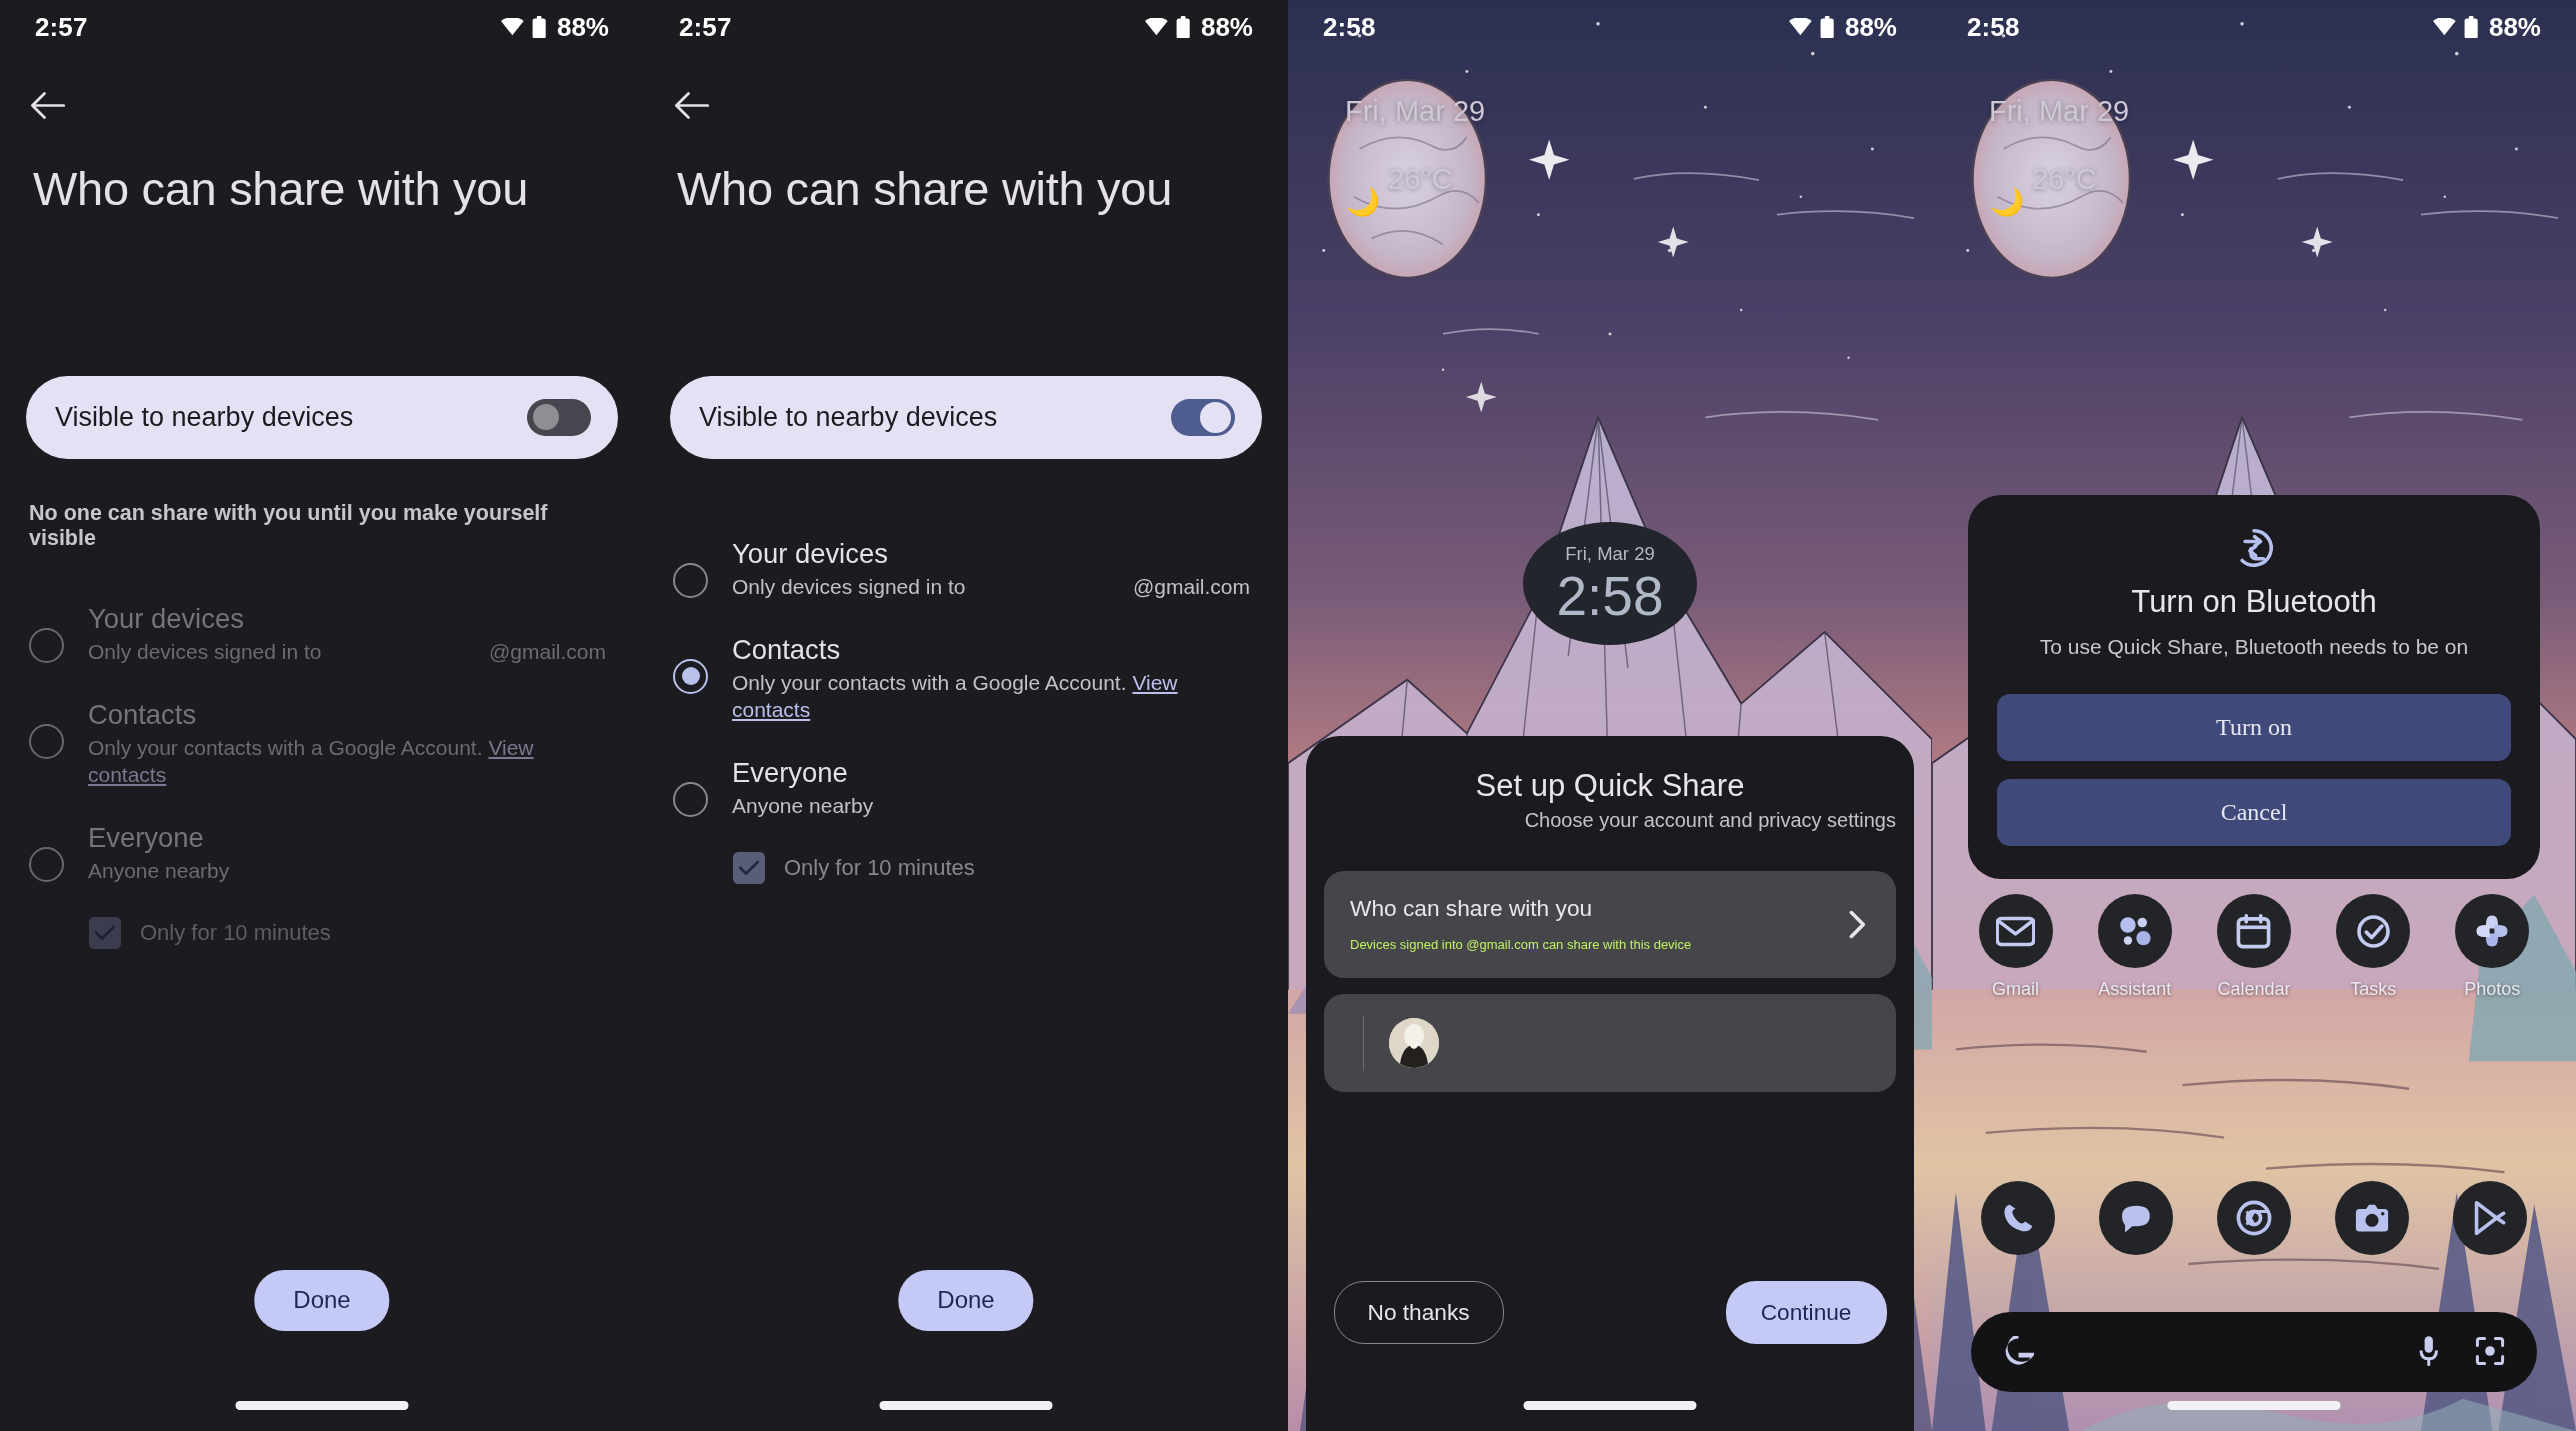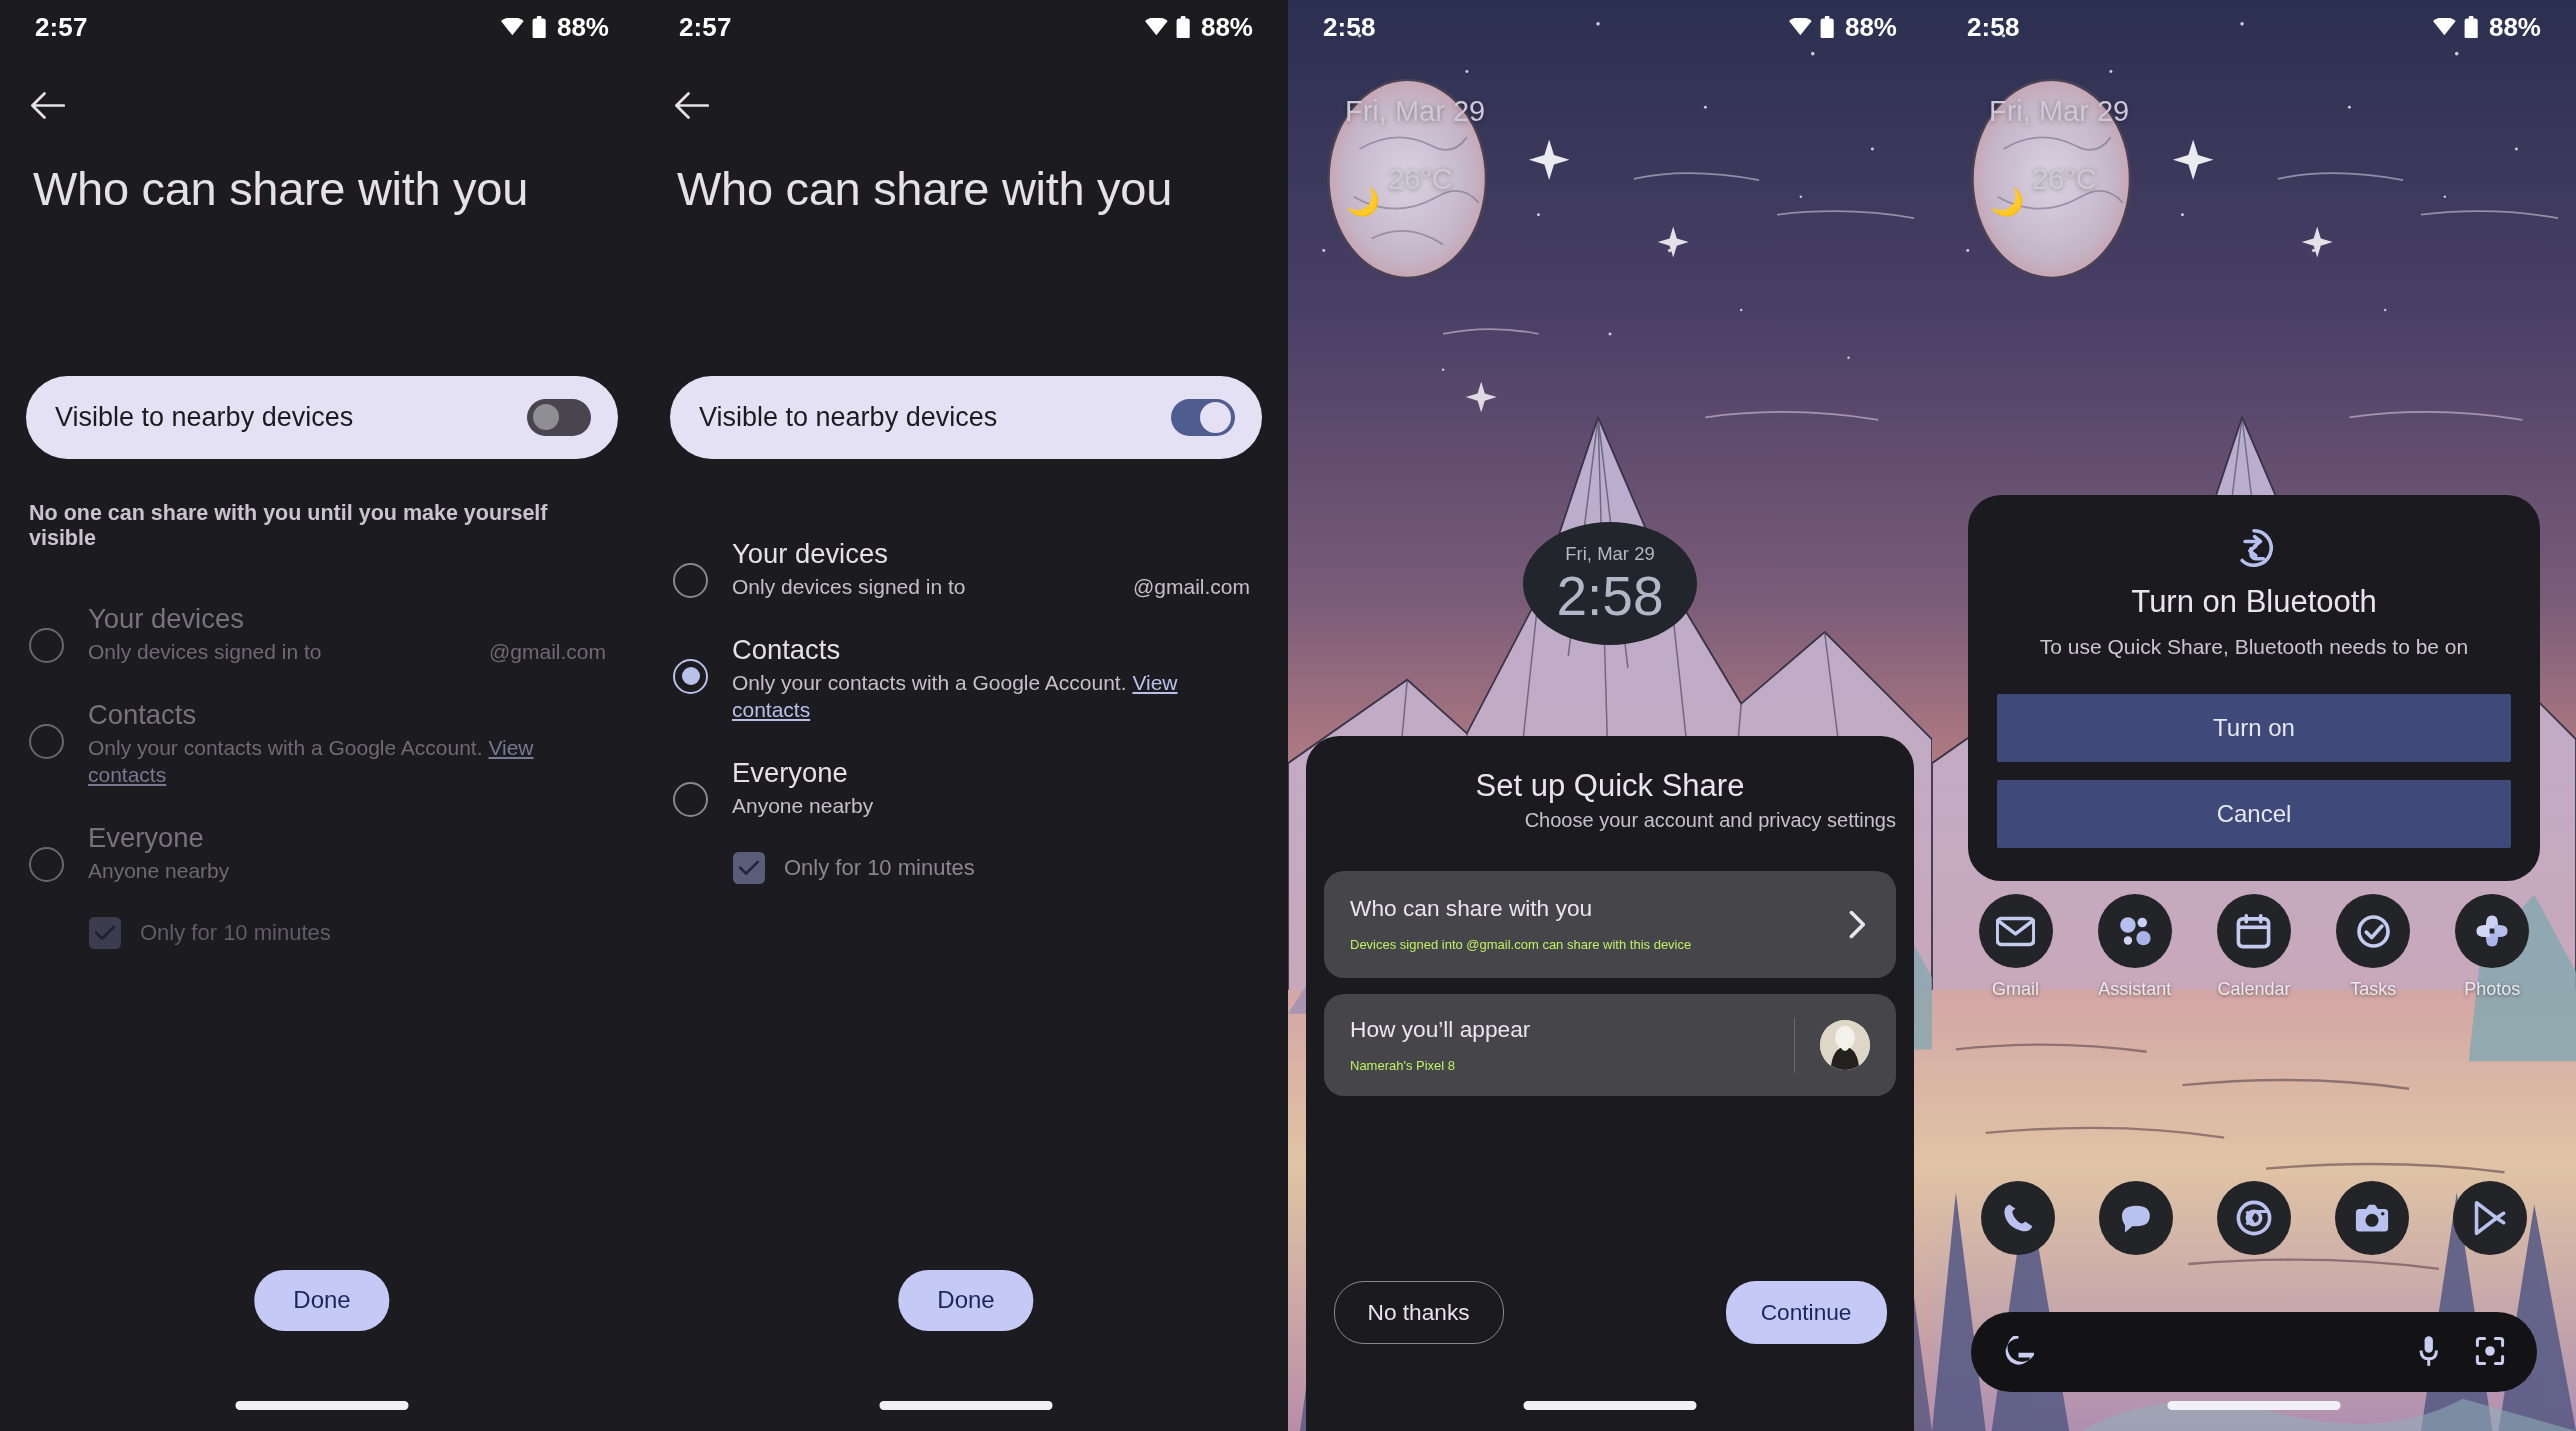--- a/index.html
+++ b/index.html
@@ -171,22 +171,22 @@
   
   .bt-dialog{
     position:absolute; left:36px; right:36px; top:495px;
     background:#1b1b1f; border-radius:33px; padding:31px 29px 33px;
     z-index:30;
   }
   .bt-icon{ display:flex; justify-content:center; margin-bottom:14.3px; }
   .bt-title{ text-align:center; font-size:31px; color:#e9e4ee; }
   .bt-sub{ text-align:center; font-size:21px; color:#cac5d0; margin-top:13px; line-height:1.35; }
   .bt-btn{ display:block; width:100%; margin-top:18px; background:#3f4a7a;
-      border:none; border-radius:2px; color:#e7e7f0; font-size:24px;
-      padding:20px 8px; cursor:pointer; }
+      border:none; border-radius:13px; color:#e7e7f0; font-size:24px;
+      padding:20px 8px; cursor:pointer;font-family:Liberation Serif, serif; }
   .bt-btn.first{ margin-top:32px; }
 </style>
 </head>
 <body>
 
 <div class="strip">
 
   <div class="panel p1">
 
     <div class="statusbar">
@@ -479,24 +479,20 @@
           <span class="qs-sub" style="display:block">Devices signed into           @gmail.com can share with this device</span>
         </span>
         <span class="chev">
           <svg width="16.7" height="29" viewBox="0 0 28 48">
               <path d="M4 4 L24 24 L4 44" stroke="#eae5ef" stroke-width="6" fill="none" stroke-linecap="round" stroke-linejoin="round"></path>
             </svg>
         </span>
       </div>
 
       <div class="qs-card second">
-        <span class="qs-left">
-          <span class="qs-title" style="display:block">How you’ll appear</span>
-          <span class="qs-sub" style="display:block">Namerah's Pixel 8</span>
-        </span>
         <span class="qs-divider"></span>
         <span class="avatar">
           <svg viewBox="0 0 84 84">
               <rect width="84" height="84" fill="#ded6c6"></rect>
               <ellipse cx="42" cy="30" rx="17" ry="20" fill="#f2efe8"></ellipse>
               <path d="M42 44 q-22 4 -24 40 h48 q-2 -36 -24 -40z" fill="#23201d"></path>
               <path d="M28 28 q6 -18 14 -18 q8 0 14 18 q-6 24 -14 24 q-8 0 -14 -24z" fill="#f4f1ea"></path>
             </svg>
         </span>
       </div>

